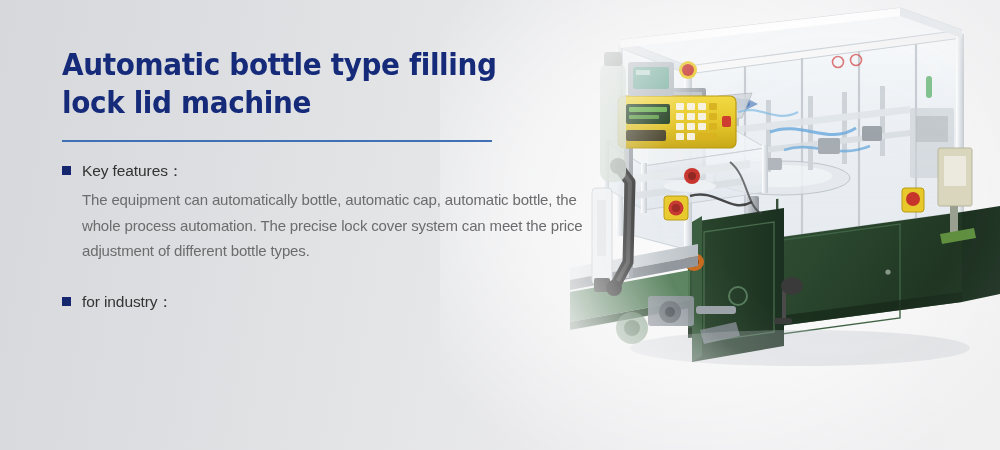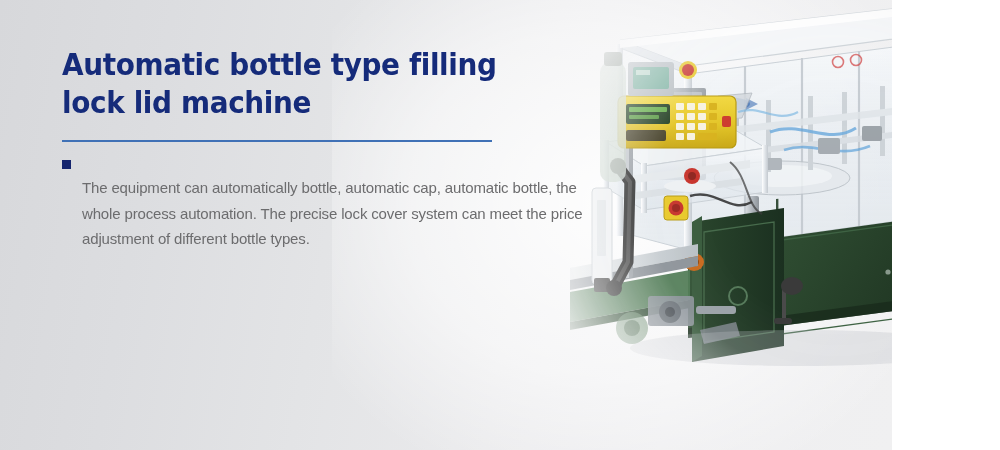--- a/index.html
+++ b/index.html
@@ -11,21 +11,21 @@
     overflow: hidden;
   }
 
   body {
     font-family: "Liberation Sans", "DejaVu Sans", sans-serif;
     background: #ffffff;
   }
 
   .banner {
     position: relative;
-    width: 892px;
+    width: 1000px;
     height: 450px;
     overflow: hidden;
     background: linear-gradient(100deg,
                   #d7d8db 0%,
                   #dcdde0 18%,
                   #e3e4e6 38%,
                   #eaeaec 58%,
                   #eeeef0 76%,
                   #f0f0f1 100%);
   }
@@ -385,21 +385,26 @@
   <div class="text-col">
 
     <h1 class="headline">Automatic bottle type filling
 lock lid machine</h1>
 
     <div class="divider"></div>
 
     <div class="section">
       <div class="sec-head">
         <span class="bullet"></span>
+        <span class="sec-title">Key features：</span>
       </div>
       <p class="sec-body">The equipment can automatically bottle, automatic cap, automatic bottle, the whole process automation. The precise lock cover system can meet the price adjustment of different bottle types.</p>
     </div>
 
     <div class="section second">
+      <div class="sec-head">
+        <span class="bullet"></span>
+        <span class="sec-title">for industry：</span>
+      </div>
     </div>
 
   </div>
 </div>
 
 </body></html>

